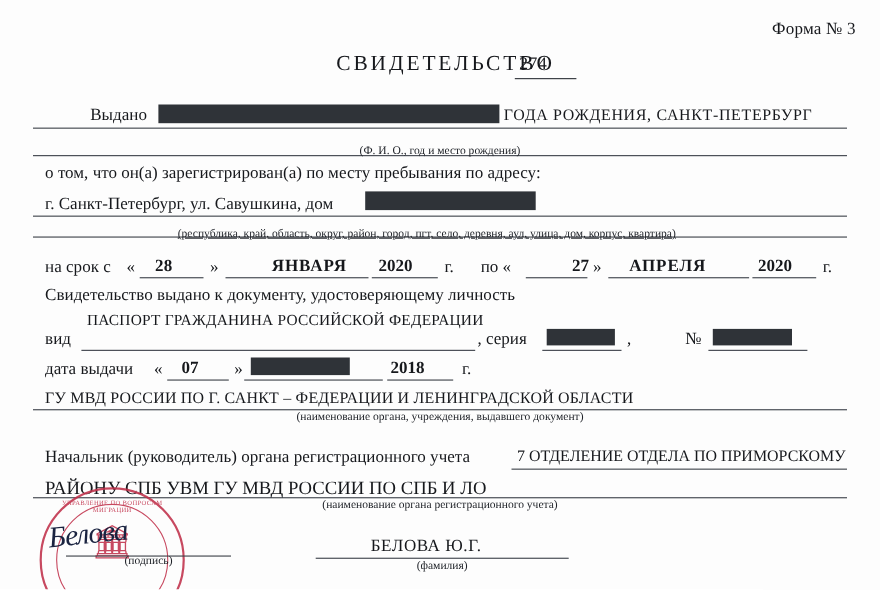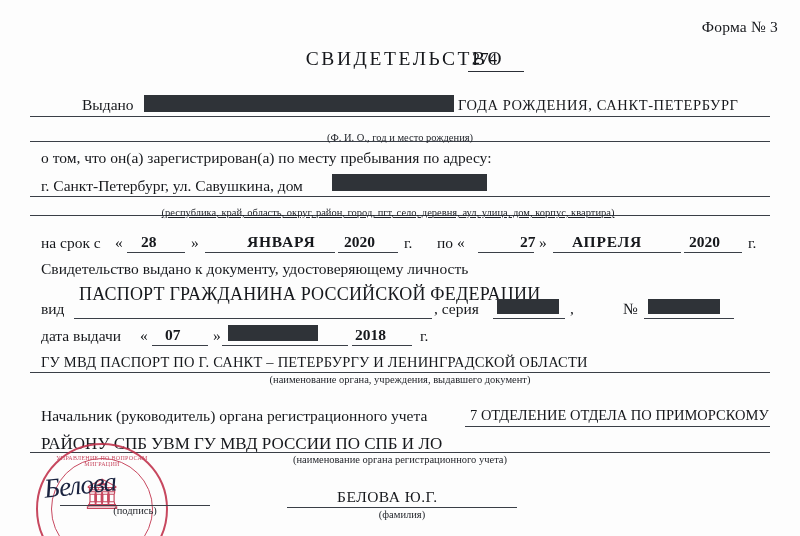--- a/index.html
+++ b/index.html
@@ -172,42 +172,42 @@
   <div class="abs lbl" style="top:234px; left:539px;">»</div>
   <div class="abs lbl" style="top:233px; left:572px; font-weight:bold; letter-spacing:0.8px;">АПРЕЛЯ</div>
   <div class="abs rule" style="top:252px; left:553px; width:128px;"></div>
   <div class="abs lbl" style="top:233px; left:689px; font-weight:bold;">2020</div>
   <div class="abs rule" style="top:252px; left:684px; width:58px;"></div>
   <div class="abs lbl" style="top:234px; left:748px;">г.</div>
 
   <div class="abs lbl" style="top:260px; left:41px;">Свидетельство выдано к документу, удостоверяющему личность</div>
 
   <div class="abs lbl" style="top:300px; left:41px;">вид</div>
-  <div class="abs" style="top:284px; left:79px; font-size:18px; letter-spacing:0.2px;">ПАСПОРТ ГРАЖДАНИНА РОССИЙСКОЙ ФЕДЕРАЦИИ</div>
+  <div class="abs" style="top:284px; left:79px; font-size:14px; letter-spacing:0.2px;">ПАСПОРТ ГРАЖДАНИНА РОССИЙСКОЙ ФЕДЕРАЦИИ</div>
   <div class="abs rule" style="top:318px; left:74px; width:358px;"></div>
   <div class="abs lbl" style="top:300px; left:434px;">, серия</div>
   <div class="abs redact" style="top:299px; left:497px; width:62px; height:15px;"></div>
   <div class="abs rule" style="top:318px; left:493px; width:72px;"></div>
   <div class="abs lbl" style="top:300px; left:570px;">,</div>
   <div class="abs lbl" style="top:300px; left:623px;">№</div>
   <div class="abs redact" style="top:299px; left:648px; width:72px; height:15px;"></div>
   <div class="abs rule" style="top:318px; left:644px; width:90px;"></div>
 
   <div class="abs lbl" style="top:327px; left:41px;">дата выдачи</div>
   <div class="abs lbl" style="top:327px; left:140px;">«</div>
   <div class="abs lbl" style="top:326px; left:165px; font-weight:bold;">07</div>
   <div class="abs rule" style="top:345px; left:152px; width:56px;"></div>
   <div class="abs lbl" style="top:327px; left:213px;">»</div>
   <div class="abs redact" style="top:325px; left:228px; width:90px; height:16px;"></div>
   <div class="abs rule" style="top:345px; left:222px; width:126px;"></div>
   <div class="abs lbl" style="top:326px; left:355px; font-weight:bold;">2018</div>
   <div class="abs rule" style="top:345px; left:352px; width:60px;"></div>
   <div class="abs lbl" style="top:327px; left:420px;">г.</div>
 
-  <div class="abs" style="top:354px; left:41px; font-size:14.5px; letter-spacing:0.2px;">ГУ  МВД  ПАСПОРТ  ПО  Г. САНКТ – ПЕТЕРБУРГУ  И  ЛЕНИНГРАДСКОЙ ОБЛАСТИ</div>
+  <div class="abs" style="top:354px; left:41px; font-size:14.5px; letter-spacing:0.2px;">ГУ  МВД  РОССИИ  ПО  Г. САНКТ – ФЕДЕРАЦИИ  И  ЛЕНИНГРАДСКОЙ ОБЛАСТИ</div>
   <div class="abs rule" style="top:372px; left:30px; width:740px;"></div>
   <div class="abs lbl" style="top:407px; left:41px;">Начальник (руководитель) органа регистрационного учета</div>
 
   <div class="abs small-caption" style="top:374px; left:180px; width:440px;">(наименование органа, учреждения, выдавшего документ)</div>
   <div class="abs" style="top:407px; left:470px; font-size:14.5px;">7 ОТДЕЛЕНИЕ ОТДЕЛА  ПО ПРИМОРСКОМУ</div>
   <div class="abs rule" style="top:426px; left:465px; width:305px;"></div>
   <div class="abs" style="top:434px; left:41px; font-size:17px;">РАЙОНУ СПБ УВМ  ГУ  МВД  РОССИИ  ПО  СПБ  И  ЛО</div>
   <div class="abs rule" style="top:452px; left:30px; width:740px;"></div>
   <div class="abs small-caption" style="top:454px; left:190px; width:420px;">(наименование органа регистрационного учета)</div>
 

